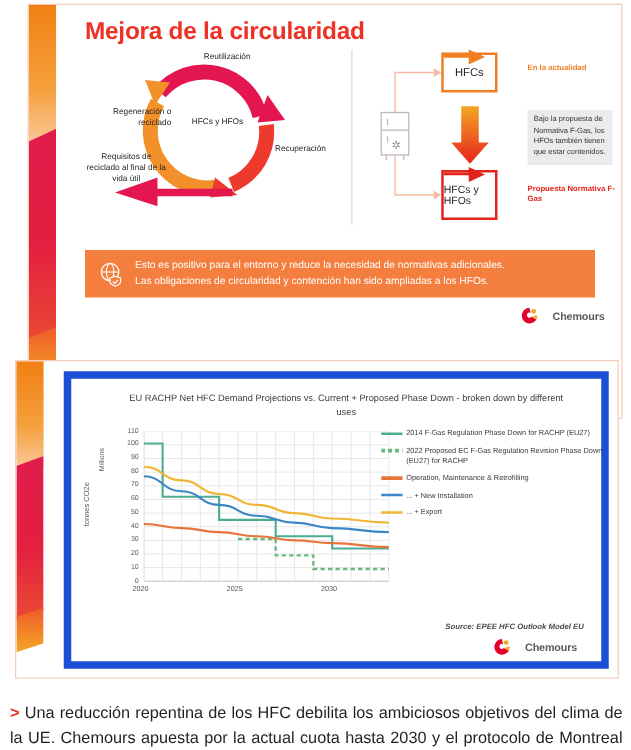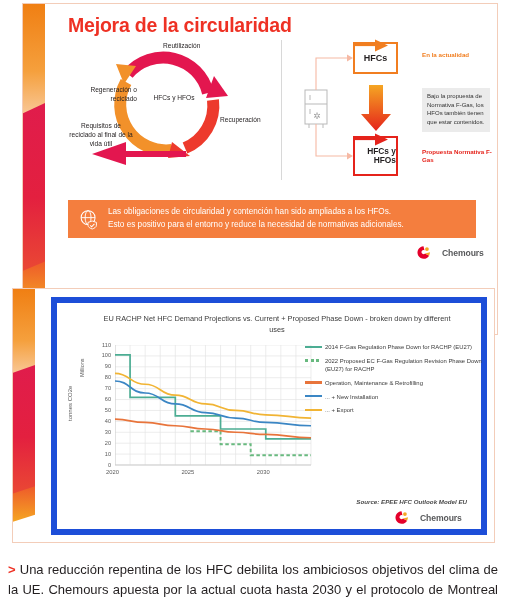--- a/index.html
+++ b/index.html
@@ -29,21 +29,21 @@
   .lbl{position:absolute;font-size:6.6px;color:#231f20;line-height:1.35;font-weight:bold;}
   #lbl-reut{left:95px;top:4px;font-weight:normal;}
   #lbl-recup{left:152px;top:78px;font-weight:normal;}
   #lbl-regen{left:6px;top:48px;text-align:right;width:63px;font-weight:normal;}
   #lbl-req{left:0px;top:84px;text-align:center;width:66px;font-weight:normal;}
   #lbl-center{left:76px;top:56px;width:60px;text-align:center;font-weight:normal;}
 
   
   .flow{position:absolute;left:268px;top:34px;width:205px;height:145px;}
   .box{position:absolute;box-sizing:border-box;display:flex;align-items:center;justify-content:center;
-       text-align:right;font-weight:bold;color:#231f20;}
+       text-align:left;font-weight:normal;color:#231f20;}
   #box-hfc{left:62px;top:4px;width:45px;height:32px;border:2.2px solid #f17e20;font-size:9px;}
   #box-hfchfo{left:62px;top:98px;width:45px;height:40px;border:2.2px solid #e5231b;font-size:8.4px;line-height:1.05;}
   .flow-note{position:absolute;left:131px;top:50px;width:68px;background:#ebebeb;padding:4px 4px 5px 5px;
       font-size:6px;color:#333;line-height:1.45;box-sizing:border-box;}
   #tag-actual{position:absolute;left:131px;top:13px;font-size:6.2px;font-weight:bold;color:#f17e20;}
   #tag-prop{position:absolute;left:131px;top:110px;font-size:6.2px;font-weight:bold;color:#e5231b;line-height:1.35;}
 
   
   .banner{position:absolute;left:45px;top:196px;width:408px;height:38px;background:#f47e3e;
      display:flex;align-items:center;}
@@ -143,22 +143,22 @@
 
   <div class="banner">
     <svg width="22" height="22" viewBox="0 0 24 24" style="margin-left:10px;flex:0 0 22px;">
       <circle cx="11" cy="10.5" r="7.6" fill="none" stroke="#fff" stroke-width="1.1"></circle>
       <ellipse cx="11" cy="10.5" rx="3.2" ry="7.6" fill="none" stroke="#fff" stroke-width="1"></ellipse>
       <line x1="3.4" y1="10.5" x2="18.6" y2="10.5" stroke="#fff" stroke-width="1"></line>
       <path d="M15.5 14.2 l4.6 1.5 v3.1 c0 2-2.3 3.4-4.6 4.1 -2.3-.7-4.6-2.1-4.6-4.1 v-3.1z" fill="#f47e3e" stroke="#fff" stroke-width="1"></path>
       <path d="M13.4 18.9 l1.5 1.6 3-3.2" fill="none" stroke="#fff" stroke-width="1.1"></path>
     </svg>
     <div class="btxt">
+      <div>Esto es positivo para el entorno y reduce la necesidad de normativas adicionales.</div>
       <div>Las obligaciones de circularidad y contención han sido ampliadas a los HFOs.</div>
-      <div>Esto es positivo para el entorno y reduce la necesidad de normativas adicionales.</div>
     </div>
   </div>
 
   <div class="logo" id="logo1">
     <div class="mark">
       <svg width="15" height="15" viewBox="0 0 24 24">
         <path d="M12 2 A10 10 0 1 0 21 17 L14.5 13.5 A3.2 3.2 0 1 1 13.5 8.5 Z" fill="#e4002b"></path>
         <path d="M21 17 L14.5 13.5 L22.5 11.5 Z" fill="#f5a623"></path>
         <circle cx="17.5" cy="6.5" r="3" fill="#f5a623"></circle>
       </svg>

